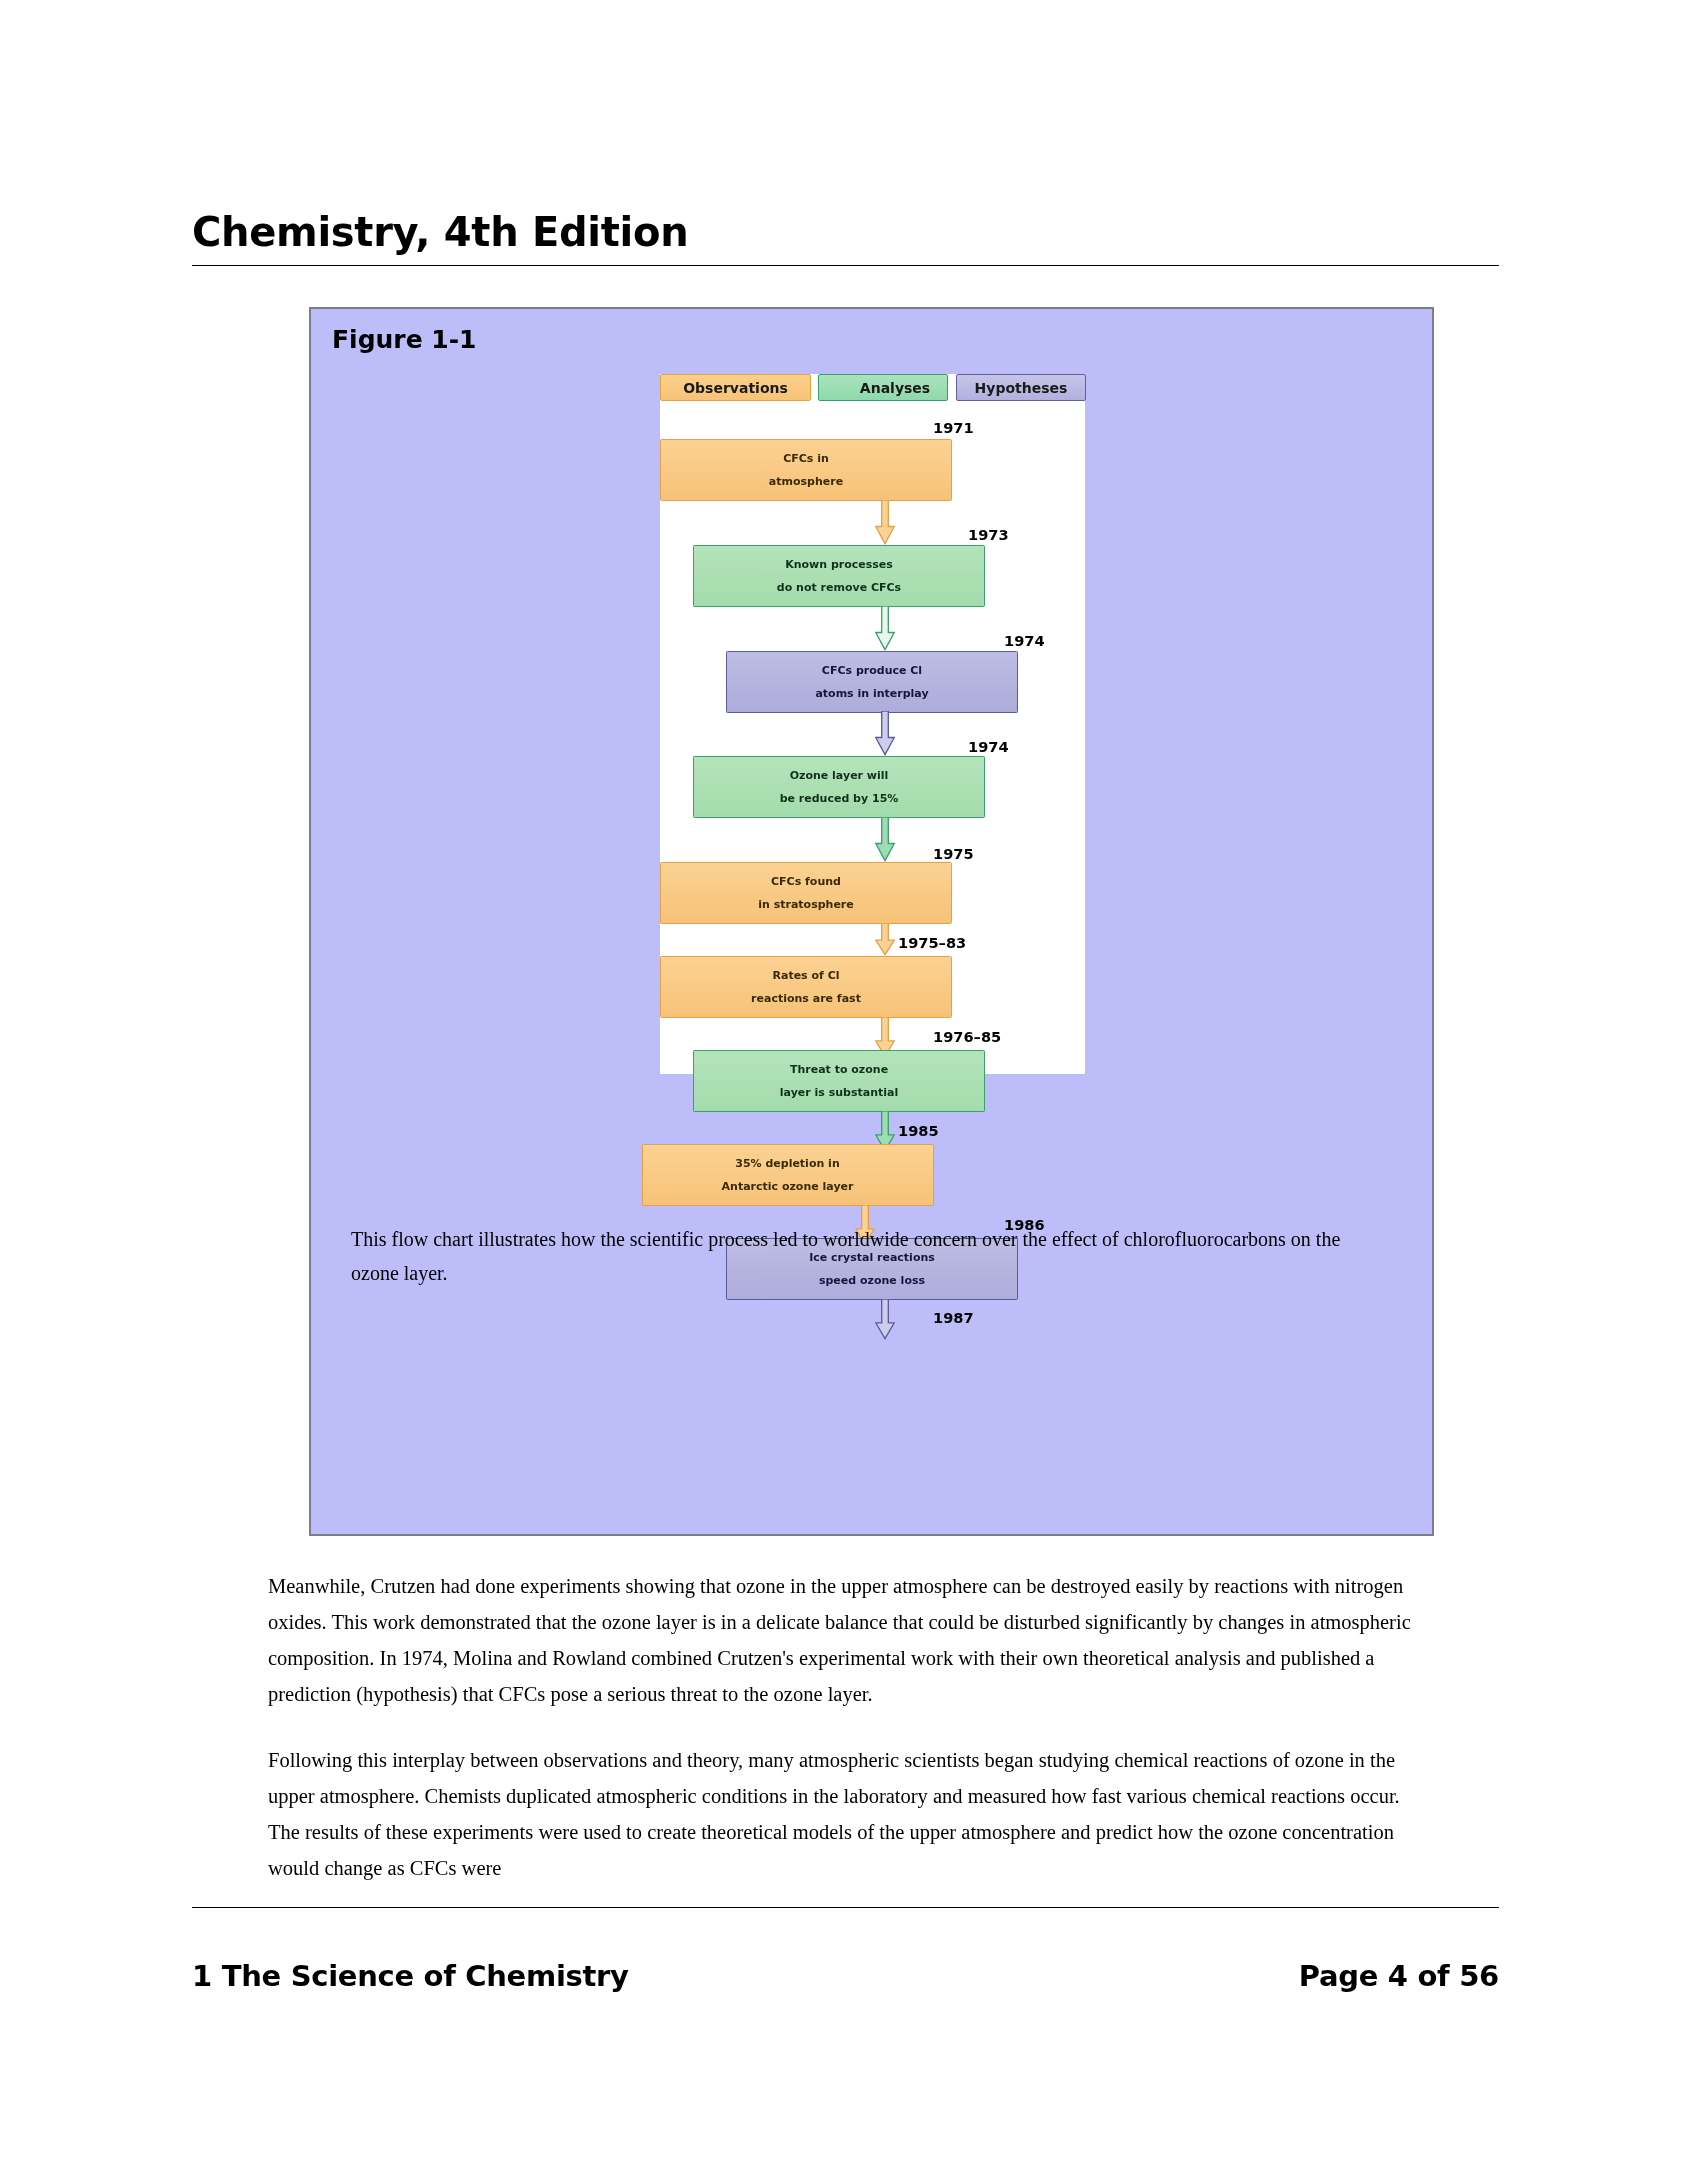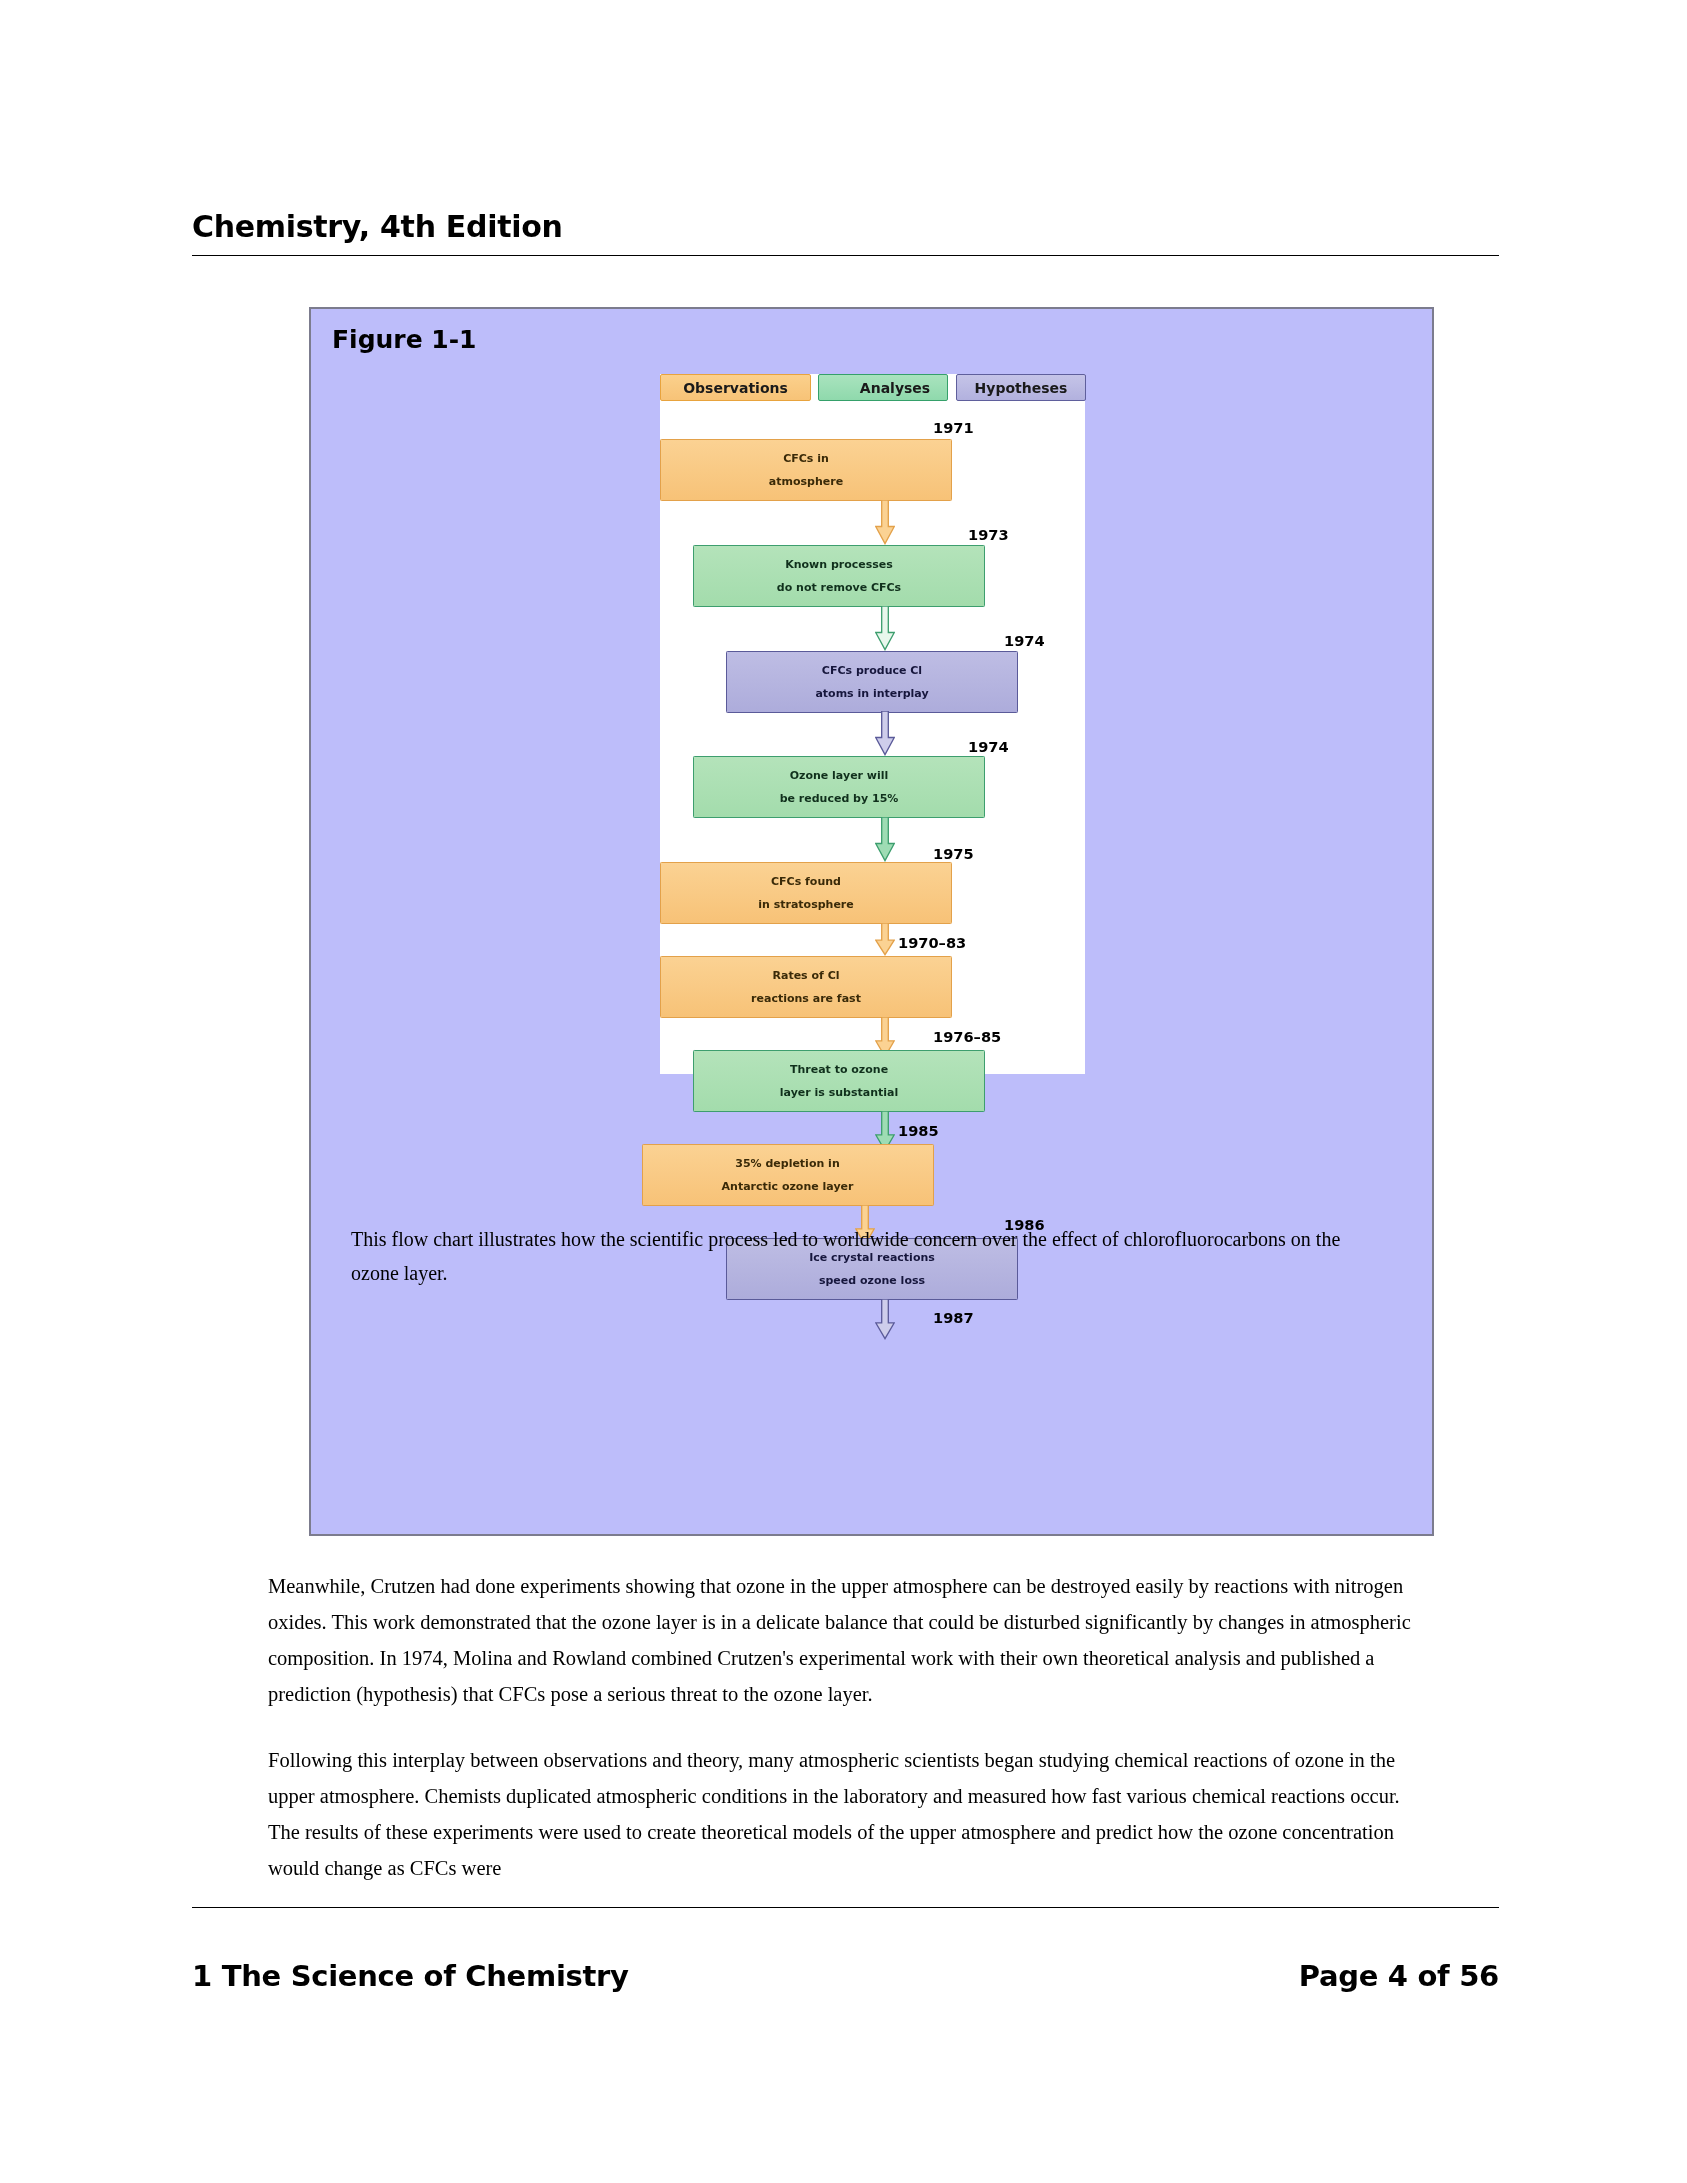--- a/index.html
+++ b/index.html
@@ -26,21 +26,21 @@
   
   .header {
     position: absolute;
     left: 192px;
     top: 212px;
     width: 1307px;
   }
   .header-title {
     font-family: "DejaVu Sans", sans-serif;
     font-weight: bold;
-    font-size: 30px;
+    font-size: 40px;
     color: #000000;
     letter-spacing: -0.3px;
     line-height: 1.0;
   }
   .header-rule {
     margin-top: 13.2px;
     border-top: 1.3px solid #000000;
     width: 1307px;
   }
 
@@ -282,21 +282,21 @@
       <div class="node obs" style="left:0px; top:488px; width:292px; height:62px;">
         <div>CFCs found</div>
         <div>in stratosphere</div>
       </div>
       <div class="arrow" style="left:215px; top:549px;">
         <svg width="20" height="33" viewBox="0 0 30 50">
           <polygon points="10,0 20,0 20,26 29,26 15,48 1,26 10,26" fill="#FBD293" stroke="#E3A14A" stroke-width="2"></polygon>
         </svg>
       </div>
 
-      <div class="year" style="left:238px; top:560px;">1970–83</div>
+      <div class="year" style="left:238px; top:560px;">1975–83</div>
       <div class="node obs" style="left:0px; top:582px; width:292px; height:62px;">
         <div>Rates of Cl</div>
         <div>reactions are fast</div>
       </div>
       <div class="arrow" style="left:215px; top:643px;">
         <svg width="20" height="41" viewBox="0 0 30 62">
           <polygon points="10,0 20,0 20,36 29,36 15,60 1,36 10,36" fill="#FBD293" stroke="#E3A14A" stroke-width="2"></polygon>
         </svg>
       </div>
 

